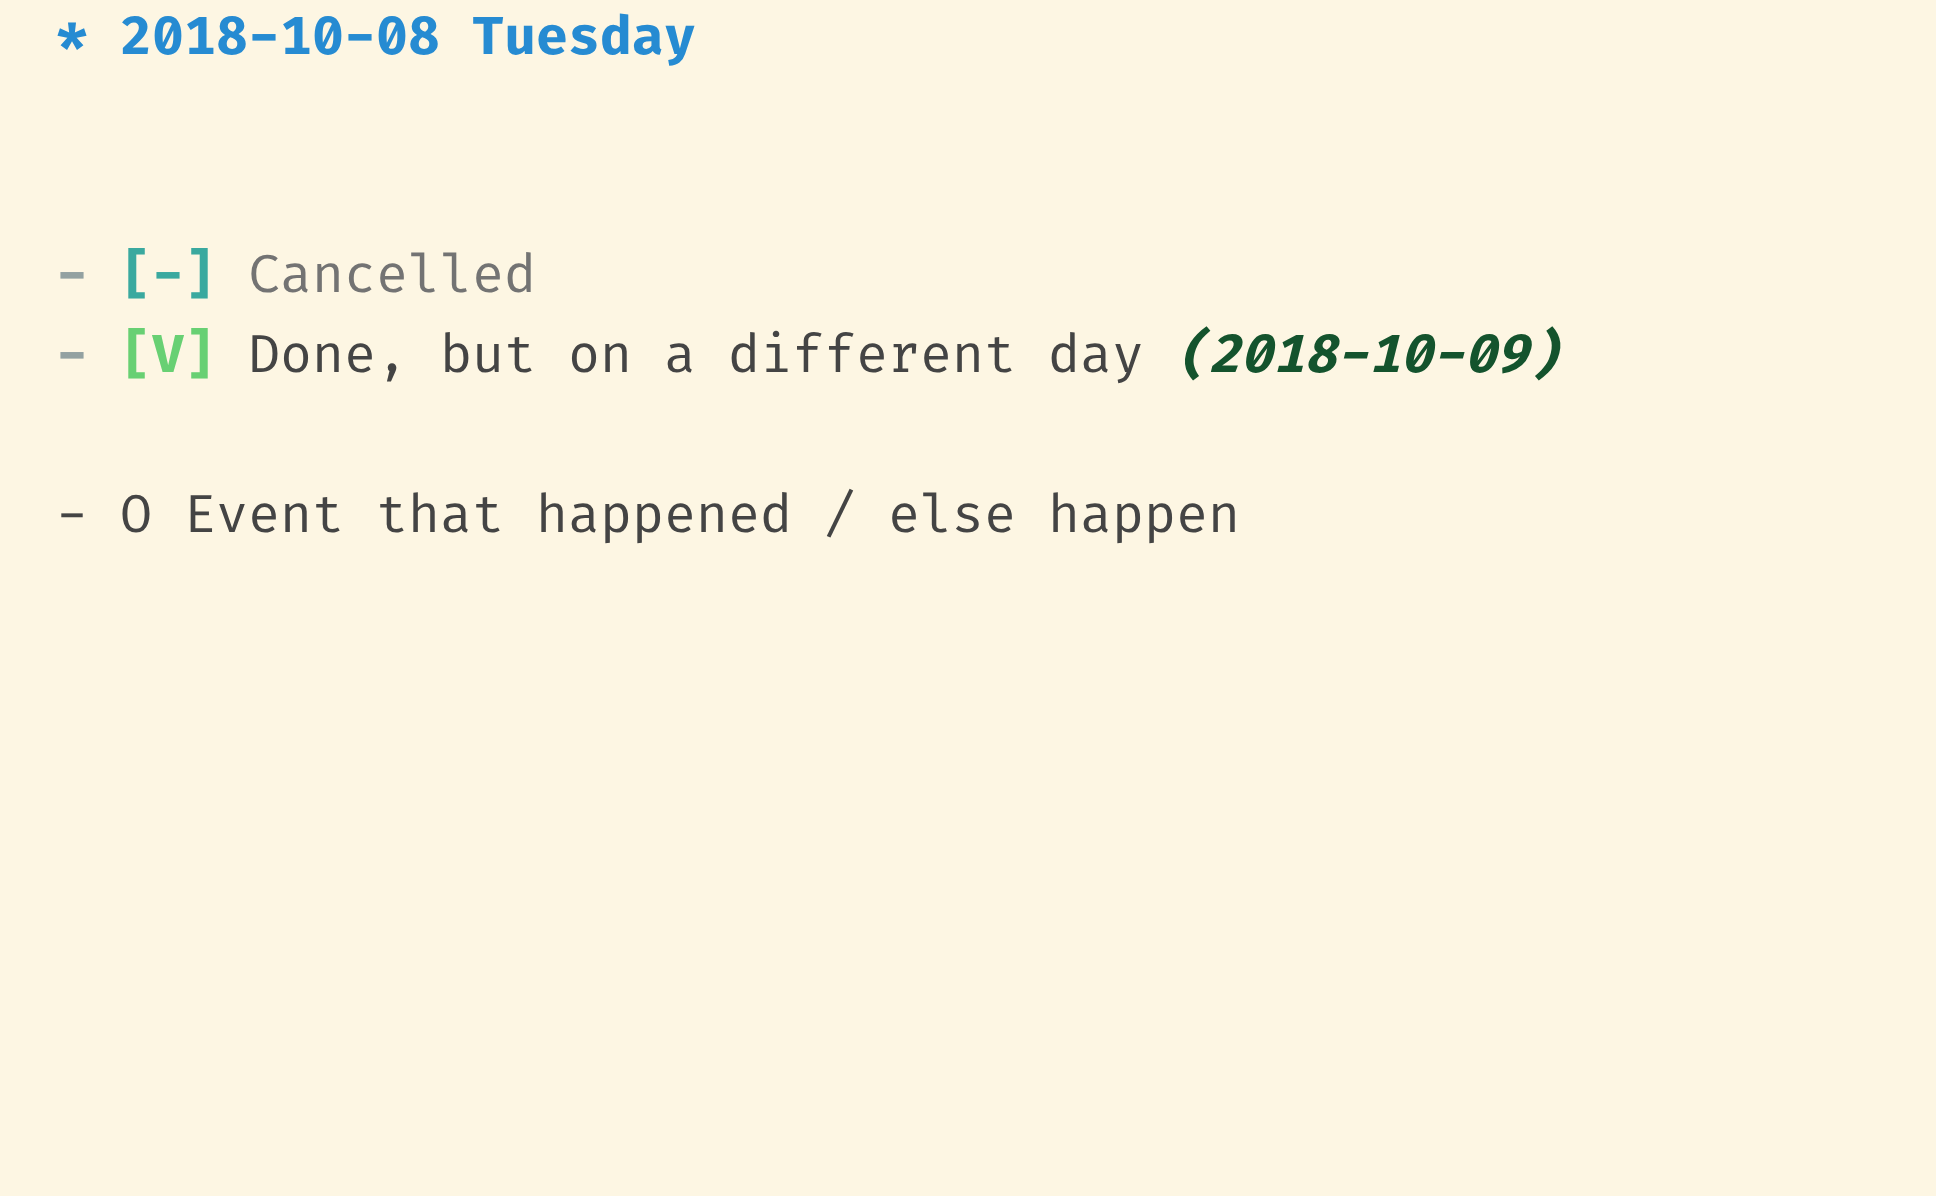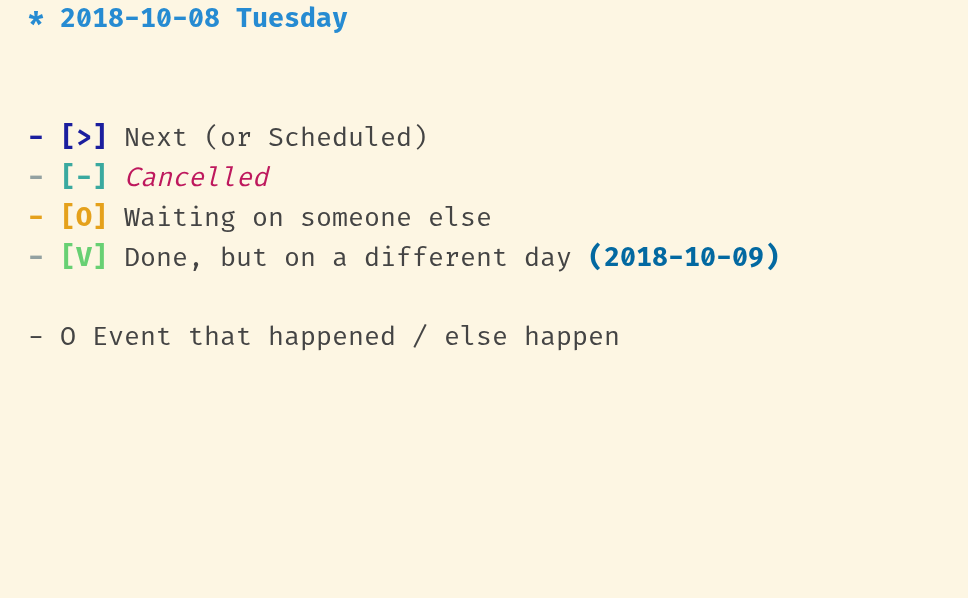--- a/index.html
+++ b/index.html
@@ -21,33 +21,31 @@
   }
   .bold  { font-weight: 700; }
   .blue  { color: #268bd2; }
   .red   { color: #dc322f; }
   .navy  { color: #1b1e9e; }
   .green { color: #68d073; }
   .purple{ color: #9a62d6; }
   .teal  { color: #3aa99f; }
   .orange{ color: #e5a11b; }
   .gray  { color: #93a1a1; }
-  .graytxt  { color: #be185d; font-style: italic; }
-  .dategreen { color: #0369a1; font-weight: 700; }
+  .graytxt  { color: #737373; }
+  .dategreen { color: #14532d; font-weight: 700; font-style: italic; }
 </style>
 </head>
 <body>
 
 <div class="line"><span class="blue bold">*</span><span class="blue bold"> </span><span class="blue bold">2018-10-08 Tuesday</span></div>
 
 <div class="line">&nbsp;</div>
 <div class="line">&nbsp;</div>
 
 <div id="items">
-    <div class="line"><span class="navy bold">-</span> <span class="navy bold">[&gt;]</span> <span>Next (or Scheduled)</span></div>
     <div class="line"><span class="gray bold">-</span> <span class="teal bold">[-]</span> <span class="graytxt">Cancelled</span></div>
-    <div class="line"><span class="orange bold">-</span> <span class="orange bold">[O]</span> <span>Waiting on someone else</span></div>
     <div class="line"><span class="gray bold">-</span> <span class="green bold">[V]</span> <span>Done, but on a different day </span><span class="dategreen">(2018-10-09)</span></div>
   </div>
 
 <div class="line">&nbsp;</div>
 
 <div class="line"><span>-</span> <span>O</span> <span>Event that happened / else happen</span></div>
 
 </body></html>

